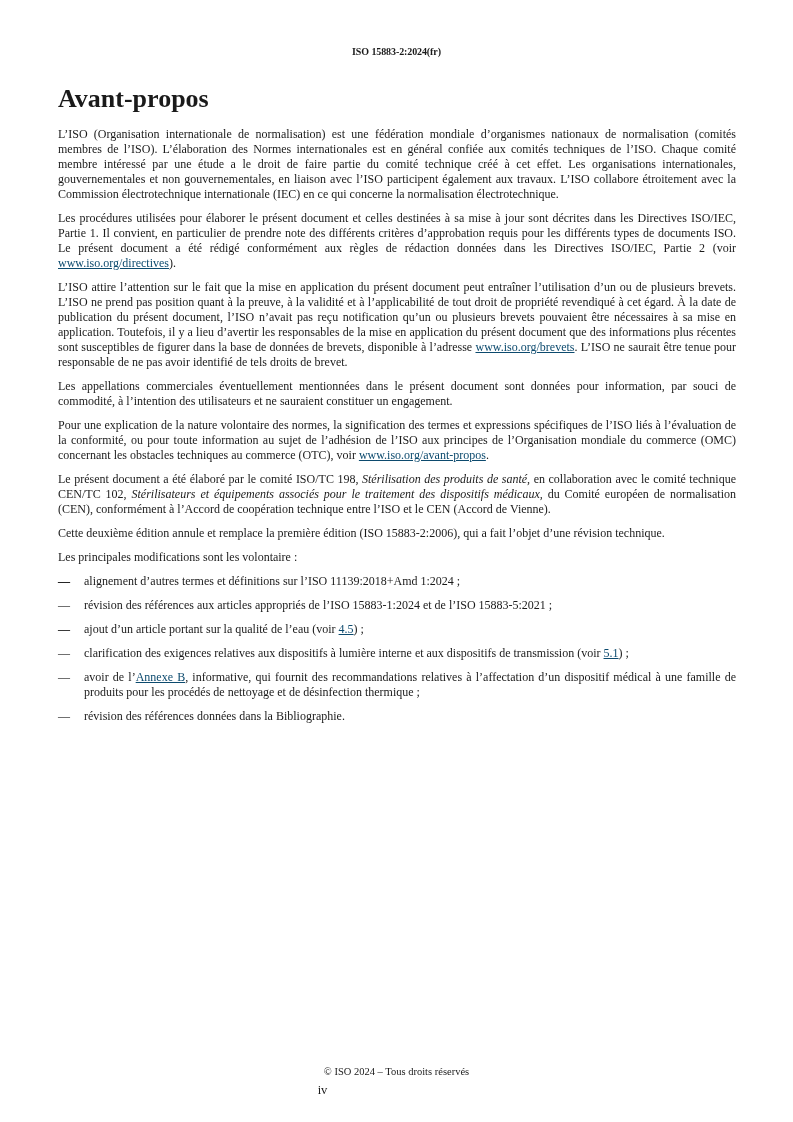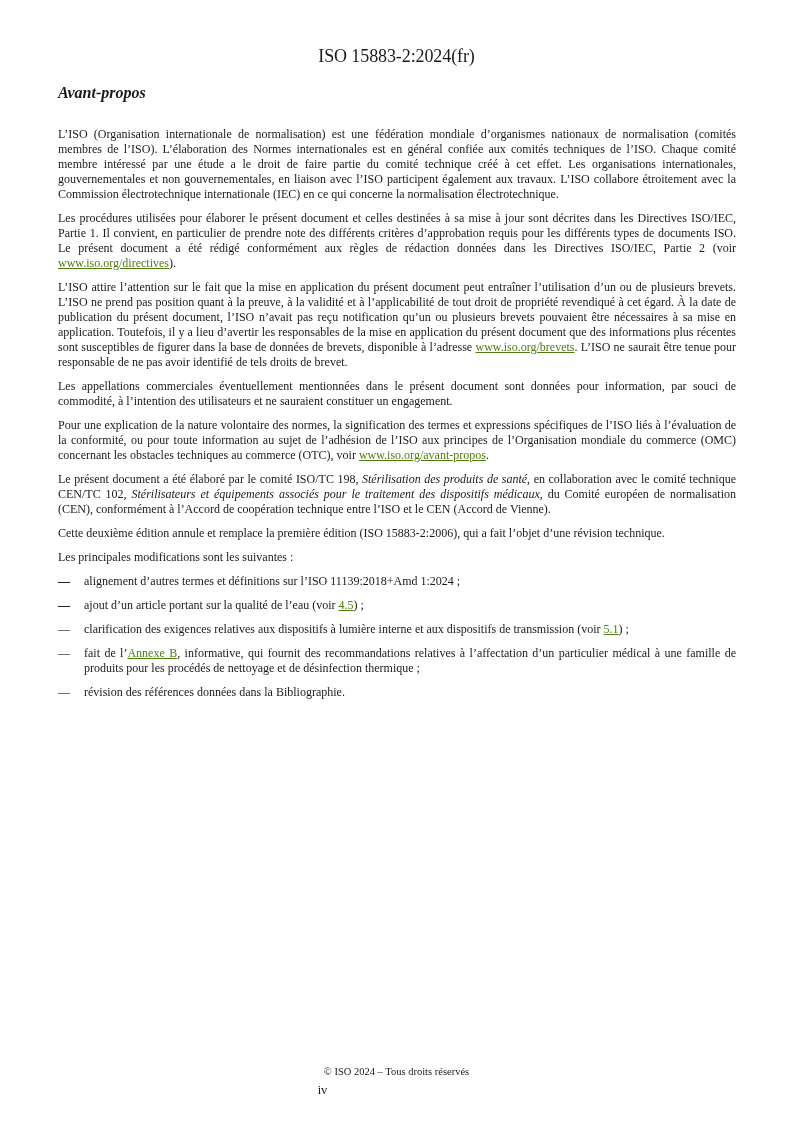--- a/index.html
+++ b/index.html
@@ -1,21 +1,21 @@
 <!DOCTYPE html>
 <html><head>
   <meta charset="utf-8">
   <style>
     html, body { margin: 0; padding: 0; background: #ffffff; }
     body { width: 793px; height: 1122px; position: relative; overflow: hidden; font-family: "DejaVu Serif", serif; color: #1a1a1a; }
-    .header { position: absolute; top: 46px; left: 0; width: 793px; text-align: center; font-family: "Liberation Serif", serif; font-weight: normal; font-size: 18px; letter-spacing: -0.1px; }
-    .title { position: absolute; top: 84px; left: 58px; font-family: "Liberation Serif", serif; font-weight: bold; font-size: 16px; font-style: italic; }
+    .header { position: absolute; top: 46px; left: 0; width: 793px; text-align: center; font-family: "Liberation Serif", serif; font-weight: bold; font-size: 10px; letter-spacing: -0.1px; }
+    .title { position: absolute; top: 84px; left: 58px; font-family: "Liberation Serif", serif; font-weight: bold; font-size: 26px; }
     .body { position: absolute; top: 127px; left: 58px; width: 678px; font-family: "Liberation Serif", serif; font-size: 12px; line-height: 15px; }
     .body p { margin: 0 0 9px 0; text-align: justify; }
-    .body a { color: #4d7c0f; text-decoration: underline; }
+    .body a { color: #0c4a6e; text-decoration: underline; }
     .body i { font-style: italic; }
     ul.changes { list-style: none; margin: 0; padding: 0; }
     ul.changes li { position: relative; padding-left: 26px; margin: 0 0 9px 0; text-align: justify; }
     ul.changes li .dash { position: absolute; left: 0; top: 0; }
     .footer { position: absolute; top: 1066px; left: 0; width: 793px; text-align: center; font-family: "Liberation Serif", serif; font-size: 10.5px; }
     .pageno { position: absolute; top: 1083px; left: 0; width: 645px; text-align: center; font-family: "Liberation Serif", serif; font-size: 12.5px; }
   </style>
 </head>
 <body>
 
@@ -30,29 +30,29 @@
   <p><span>L’ISO attire l’attention sur le fait que la mise en application du présent document peut entraîner l’utilisation d’un ou de plusieurs brevets. L’ISO ne prend pas position quant à la preuve, à la validité et à l’applicabilité de tout droit de propriété revendiqué à cet égard. À la date de publication du présent document, l’ISO n’avait pas reçu notification qu’un ou plusieurs brevets pouvaient être nécessaires à sa mise en application. Toutefois, il y a lieu d’avertir les responsables de la mise en application du présent document que des informations plus récentes sont susceptibles de figurer dans la base de données de brevets, disponible à l’adresse </span><a>www.iso.org/brevets</a><span>. L’ISO ne saurait être tenue pour responsable de ne pas avoir identifié de tels droits de brevet.</span></p>
 
   <p>Les appellations commerciales éventuellement mentionnées dans le présent document sont données pour information, par souci de commodité, à l’intention des utilisateurs et ne sauraient constituer un engagement.</p>
 
   <p><span>Pour une explication de la nature volontaire des normes, la signification des termes et expressions spécifiques de l’ISO liés à l’évaluation de la conformité, ou pour toute information au sujet de l’adhésion de l’ISO aux principes de l’Organisation mondiale du commerce (OMC) concernant les obstacles techniques au commerce (OTC), voir </span><a>www.iso.org/avant-propos</a><span>.</span></p>
 
   <p><span>Le présent document a été élaboré par le comité ISO/TC 198, </span><i>Stérilisation des produits de santé,</i><span> en collaboration avec le comité technique CEN/TC 102, </span><i>Stérilisateurs et équipements associés pour le traitement des dispositifs médicaux,</i><span> du Comité européen de normalisation (CEN), conformément à l’Accord de coopération technique entre l’ISO et le CEN (Accord de Vienne).</span></p>
 
   <p>Cette deuxième édition annule et remplace la première édition (ISO 15883-2:2006), qui a fait l’objet d’une révision technique.</p>
 
-  <p>Les principales modifications sont les suivantes :</p>
+  <p>Les principales modifications sont les volontaire :</p>
 
   <ul class="changes">
     <li><span class="dash">—</span></li>
     <li><span class="dash">—</span></li>
     <li><span class="dash">—</span><span>alignement d’autres termes et définitions sur l’ISO 11139:2018+Amd 1:2024 ;</span></li>
-    <li><span class="dash">—</span></li>
+    <li><span class="dash">—</span><span>révision des références aux articles appropriés de l’ISO 15883-1:2024 et de l’ISO 15883-5:2021 ;</span></li>
     <li><span class="dash">—</span></li>
     <li><span class="dash">—</span><span>ajout d’un article portant sur la qualité de l’eau (voir </span><a>4.5</a><span>) ;</span></li>
     <li><span class="dash">—</span><span>clarification des exigences relatives aux dispositifs à lumière interne et aux dispositifs de transmission (voir </span><a>5.1</a><span>) ;</span></li>
-    <li><span class="dash">—</span><span>fait de l’</span><a>Annexe B</a><span>, informative, qui fournit des recommandations relatives à l’affectation d’un particulier médical à une famille de produits pour les procédés de nettoyage et de désinfection thermique ;</span></li>
+    <li><span class="dash">—</span><span>avoir de l’</span><a>Annexe B</a><span>, informative, qui fournit des recommandations relatives à l’affectation d’un dispositif médical à une famille de produits pour les procédés de nettoyage et de désinfection thermique ;</span></li>
     <li><span class="dash">—</span><span>révision des références données dans la Bibliographie.</span></li>
   </ul>
 </div>
 
 <div class="footer">© ISO 2024 – Tous droits réservés</div>
 <div class="pageno">iv</div>
 
 </body></html>

